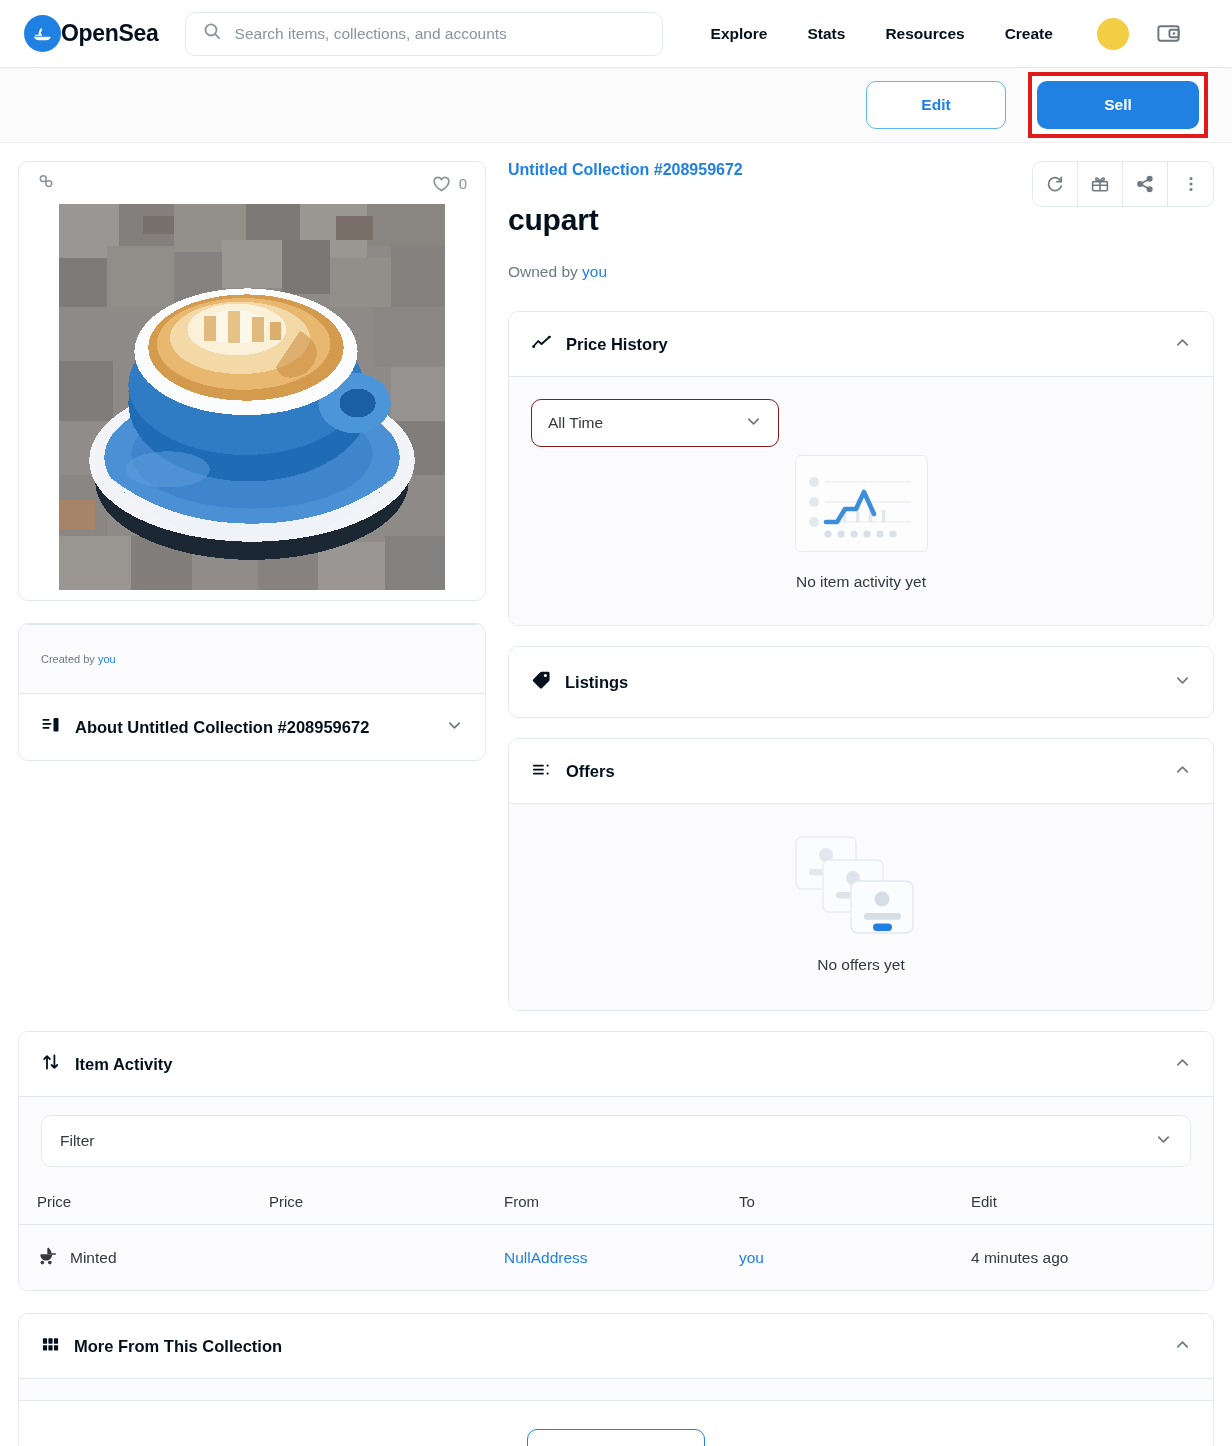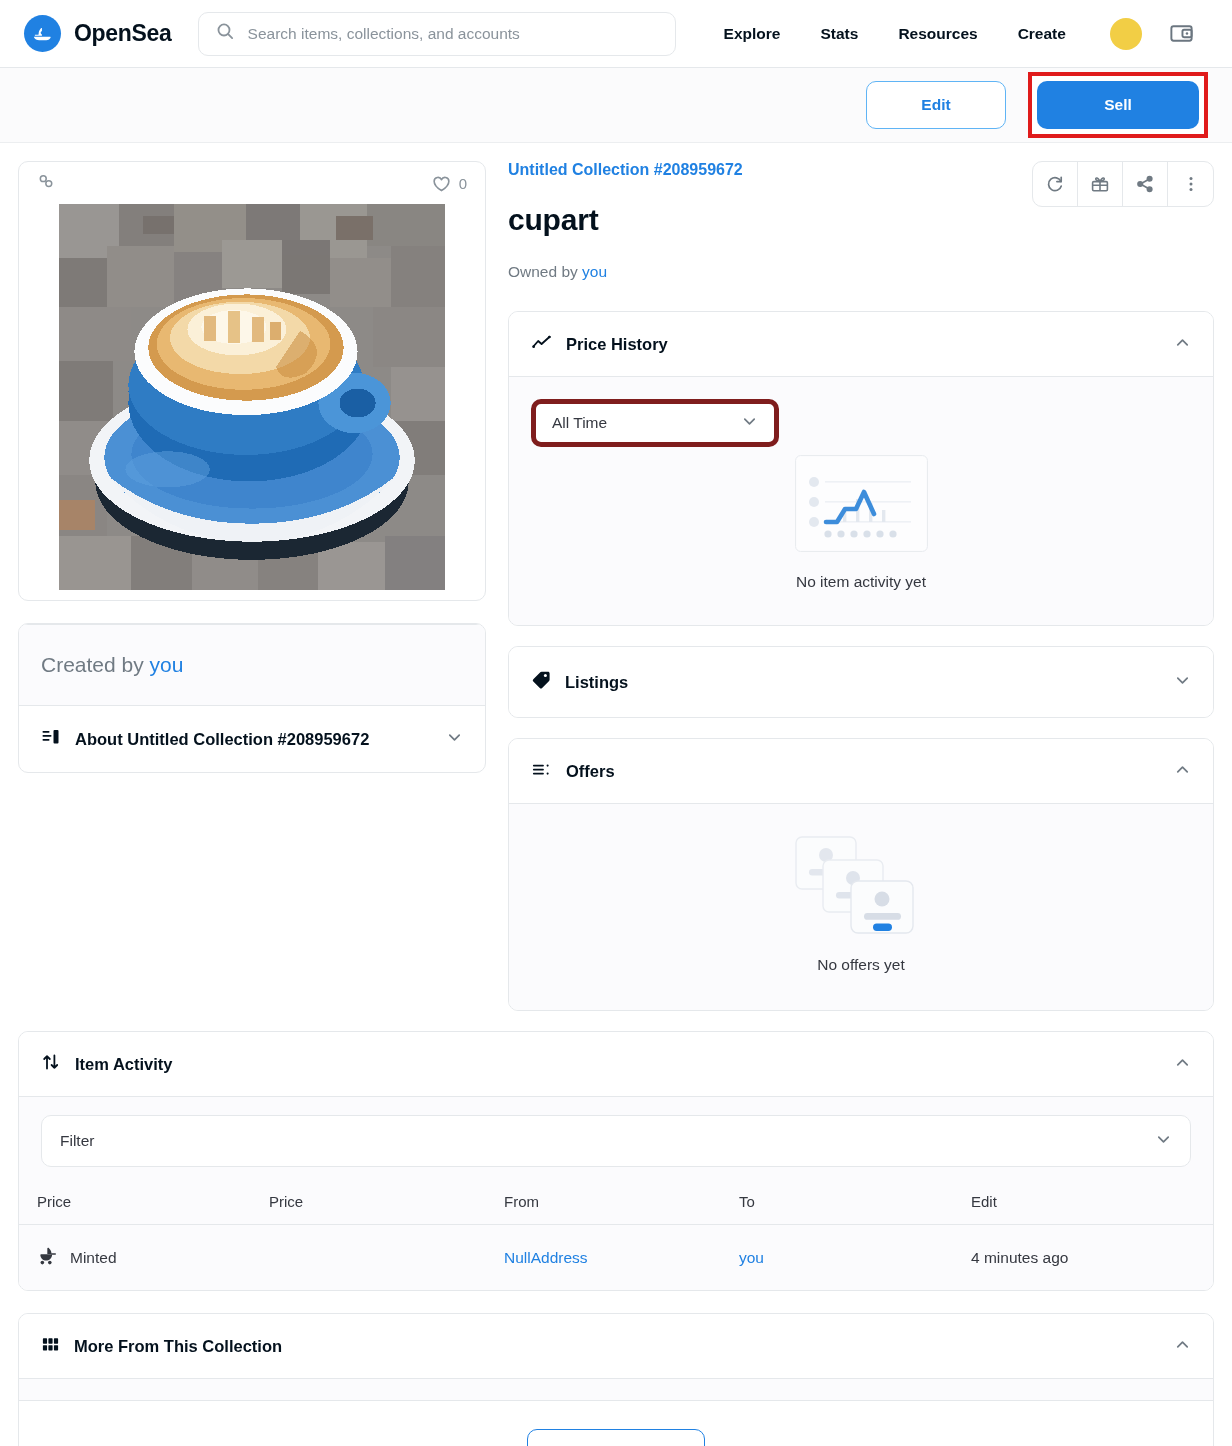--- a/index.html
+++ b/index.html
@@ -12,21 +12,21 @@
   }
   .page { position: relative; width: 1232px; height: 1446px; background: #fff; }
 
   
   .topnav {
     height: 68px; display: flex; align-items: center;
     padding: 0 16px; background: #fff;
     border-bottom: 1px solid #e5e8eb;
     position: relative; z-index: 5;
   }
-  .brand { display: flex; align-items: center; gap: 13px; padding-left: 8px; }
+  .brand { display: flex; align-items: center; gap: 0; padding-left: 8px; }
   .brand-logo {
     width: 37px; height: 37px; border-radius: 50%;
     background: #2081e2; display: flex; align-items: center; justify-content: center;
   }
   .brand-name { font-size: 23px; font-weight: 700; letter-spacing: -0.3px; color: #04111d; }
 
   .searchbox {
     margin-left: 26px; width: 478px; height: 44px;
     border: 1px solid #e5e8eb; border-radius: 10px;
     display: flex; align-items: center; gap: 13px; padding: 0 17px;
@@ -95,37 +95,37 @@
 
   
   .acc-row {
     height: 66px; display: flex; align-items: center; justify-content: space-between;
     padding: 0 22px; cursor: pointer;
   }
   .acc-left { display: flex; align-items: center; gap: 14px; }
   .acc-title { font-size: 16.5px; font-weight: 700; color: #04111d; }
   .acc-body {
     background: #fbfbfd; border-top: 1px solid #e5e8eb; border-bottom: 1px solid #e5e8eb;
-    padding: 28px 22px; font-size: 21px; color: #707a83;
+    padding: 28px 22px; font-size: 11px; color: #707a83;
   }
   .divider-t { border-top: 1px solid #e5e8eb; }
   a.link, .link { color: #2081e2; text-decoration: none; cursor: pointer; }
 
   
   .panel { margin-bottom: 20px; }
   .panel-head {
     height: 64px; display: flex; align-items: center; justify-content: space-between;
     padding: 0 22px; cursor: pointer; background: #fff;
   }
   .panel-head-left { display: flex; align-items: center; gap: 14px; }
   .panel-title { font-size: 16.5px; font-weight: 700; color: #04111d; }
   .panel-body { background: #fbfbfd; border-top: 1px solid #e5e8eb; }
 
   .select {
-    width: 248px; height: 48px; border: 5px solid #7f1d1d; border-radius: 10px;
+    width: 248px; height: 48px; border: 1px solid #7f1d1d; border-radius: 10px;
     background: #fff; display: flex; align-items: center; justify-content: space-between;
     padding: 0 16px; font-size: 15.5px; color: #353840; cursor: pointer;
   }
 
   .empty-wrap { display: flex; flex-direction: column; align-items: center; }
   .empty-label { font-size: 15.5px; color: #353840; }
 
   
   .filter-wrap { padding: 18px 22px 16px 22px; }
   .filter-select {

